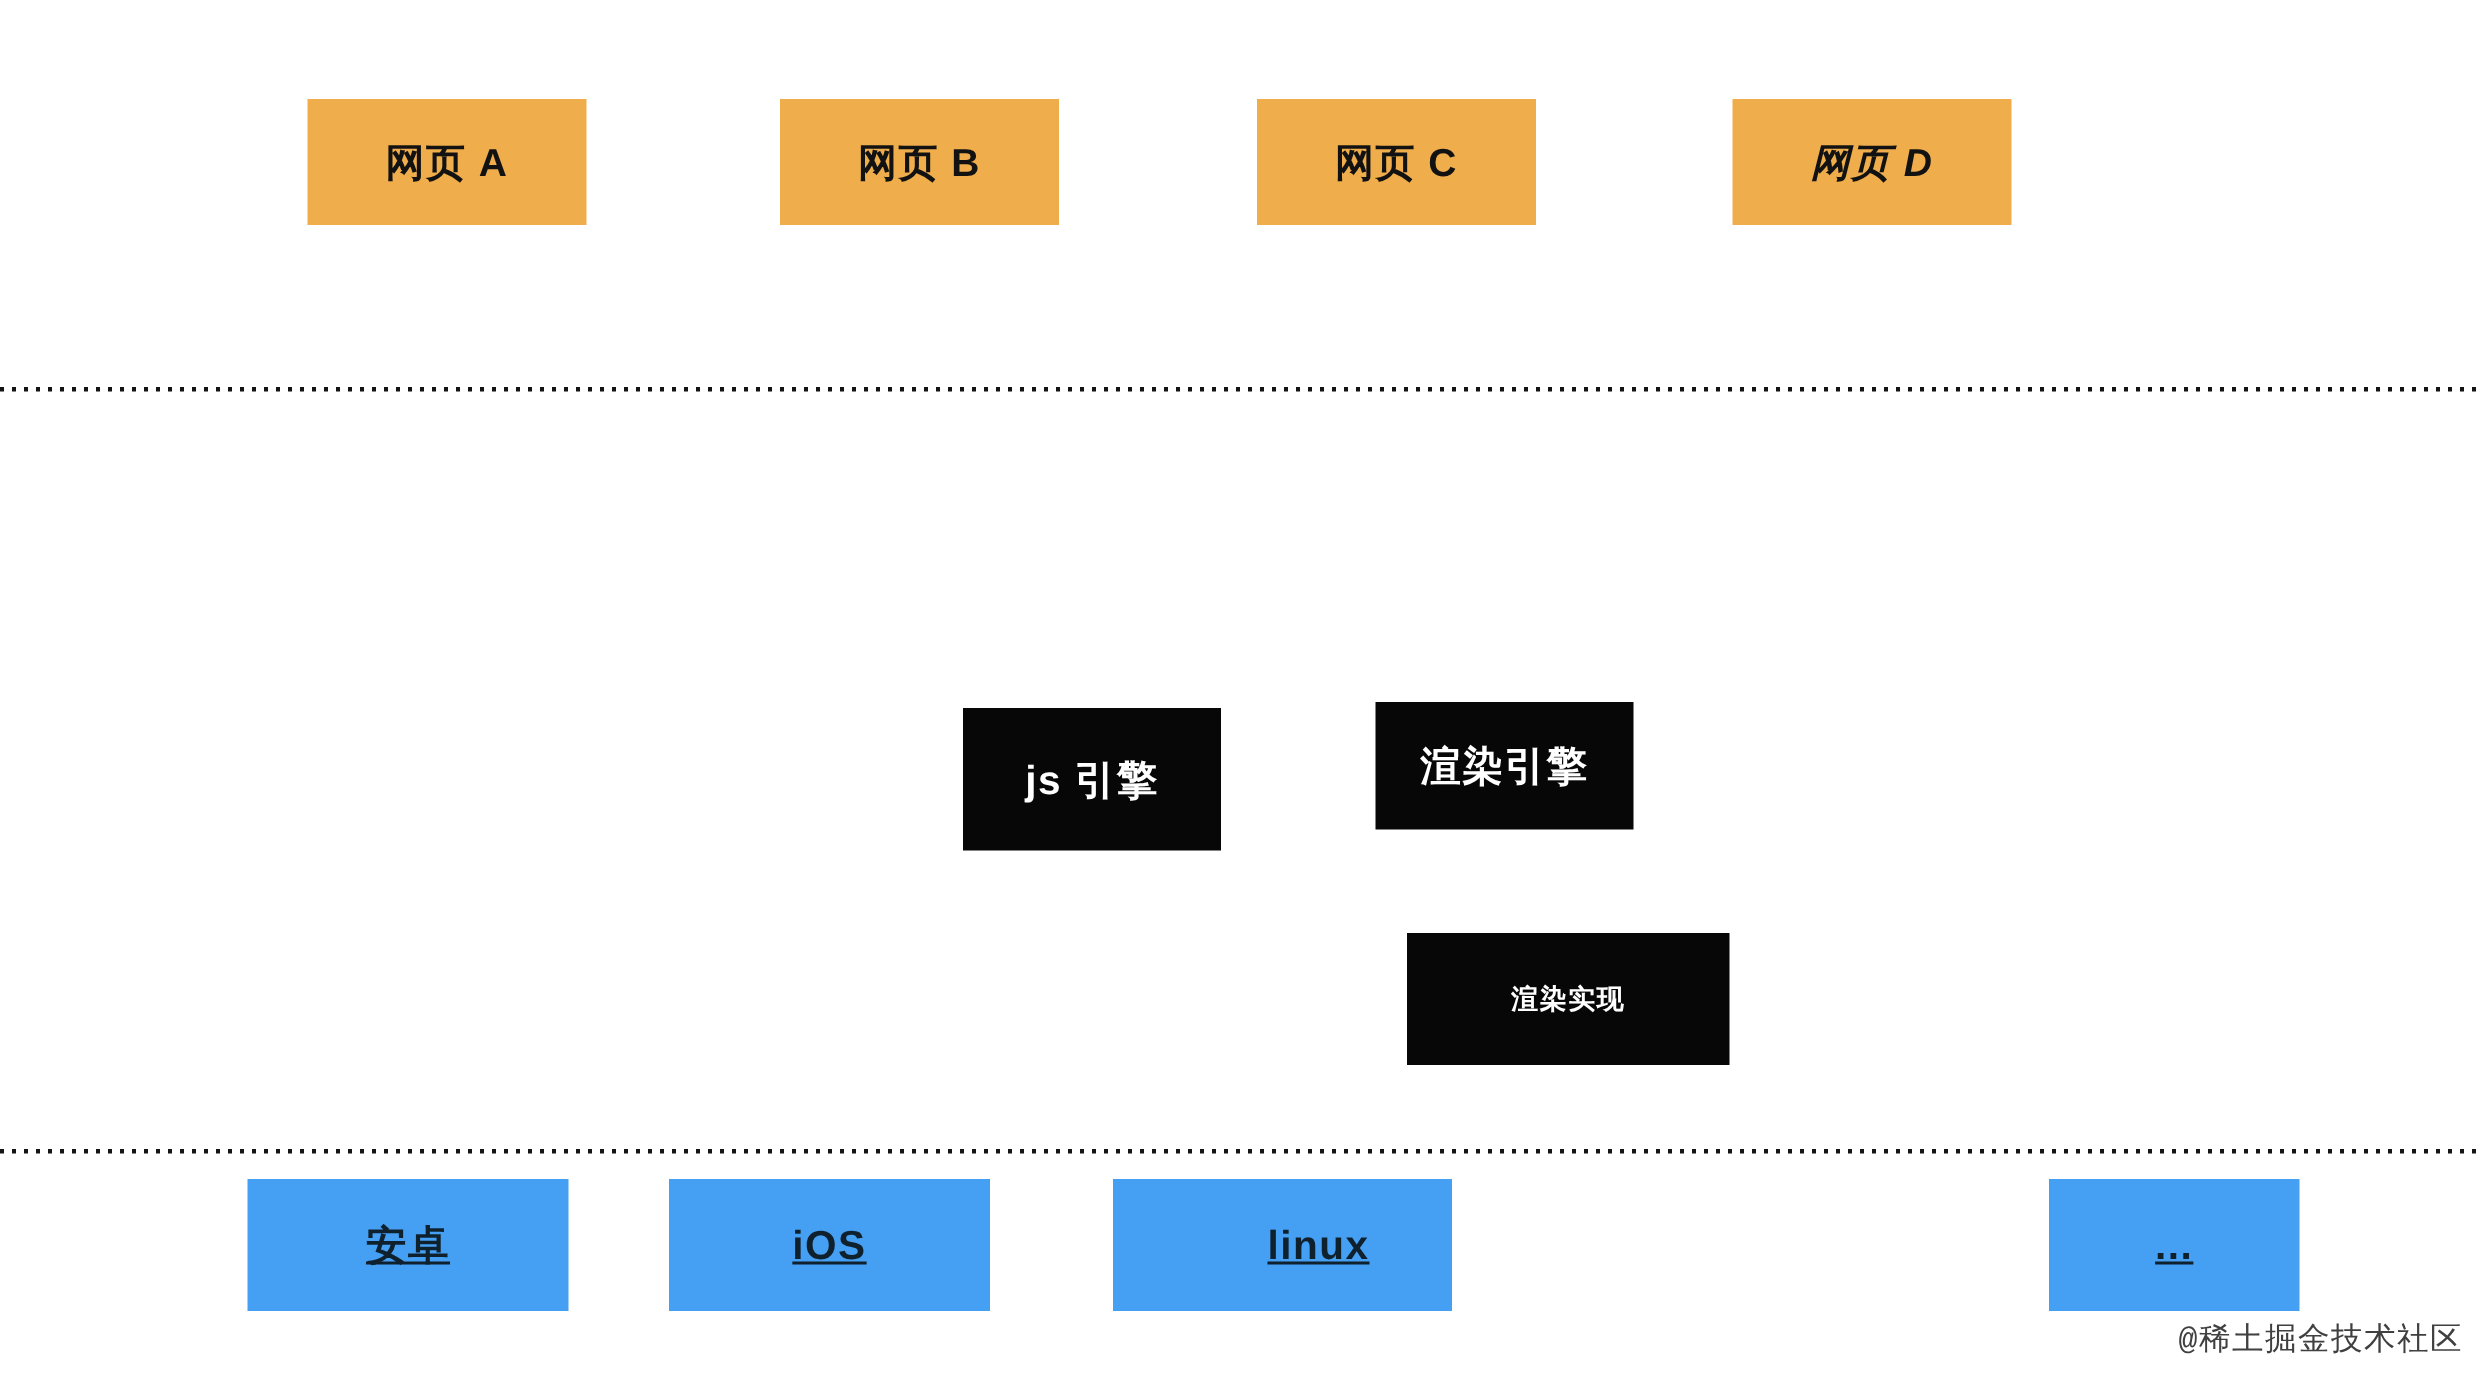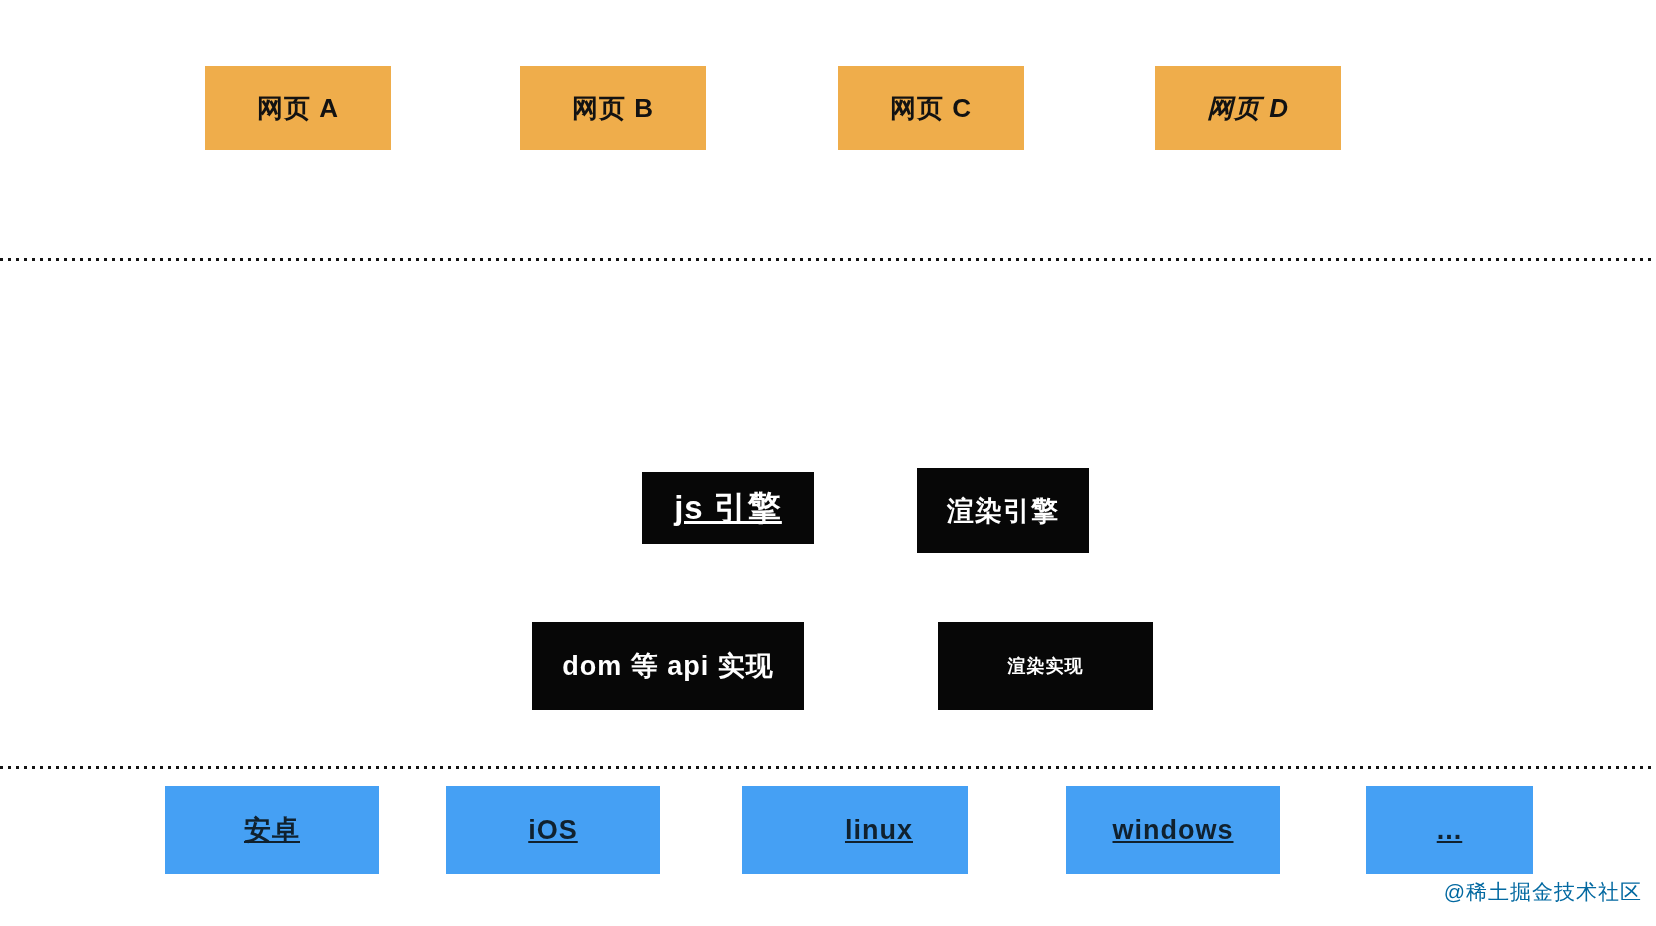--- a/index.html
+++ b/index.html
@@ -58,23 +58,22 @@
   #web-a { left: 205px; }
   #web-b { left: 520px; }
   #web-c { left: 838px; }
   #web-d { left: 1155px; font-style: italic; }
 
   #browser-engine {
     left: 736px; top: 302px; width: 278px; height: 105px;
     font-size: 28px;
   }
   #js-engine {
-    left: 642px; top: 472px; width: 172px; height: 72px;
-    font-size: 33px;
-    text-decoration: underline;
+    left: 642px; top: 472px; width: 172px; height: 95px;
+    font-size: 27px;
   }
   #render-engine {
     left: 917px; top: 468px; width: 172px; height: 85px;
     font-size: 27px;
   }
   #dom-impl {
     left: 532px; top: 622px; width: 272px; height: 88px;
     font-size: 27px;
   }
   #render-impl {
@@ -88,43 +87,42 @@
   #os-windows { left: 1066px; width: 214px; }
   #os-more    { left: 1366px; width: 167px; }
 
   .watermark {
     position: absolute;
     right: 14px;
     top: 878px;
     font-size: 21px;
     font-weight: 400;
     letter-spacing: 1px;
-    color: #0369a1;
+    color: #404040;
+    font-family: Liberation Mono, monospace;
   }
 </style>
 </head>
 <body>
 
 <div class="canvas">
 
   <div class="box web-box" id="web-a">网页 A</div>
   <div class="box web-box" id="web-b">网页 B</div>
   <div class="box web-box" id="web-c">网页 C</div>
   <div class="box web-box" id="web-d">网页 D</div>
 
   <div class="dotted-line" id="line-top"></div>
 
   <div class="box engine-box" id="js-engine">js 引擎</div>
   <div class="box engine-box" id="render-engine">渲染引擎</div>
-  <div class="box engine-box" id="dom-impl">dom 等 api 实现</div>
   <div class="box engine-box" id="render-impl">渲染实现</div>
 
   <div class="dotted-line" id="line-bottom"></div>
 
   <div class="box os-box" id="os-android">安卓</div>
   <div class="box os-box" id="os-ios">iOS</div>
   <div class="box os-box" id="os-linux">linux</div>
-  <div class="box os-box" id="os-windows">windows</div>
   <div class="box os-box" id="os-more">...</div>
 
   <div class="watermark">@稀土掘金技术社区</div>
 
 </div>
 
 </body></html>

